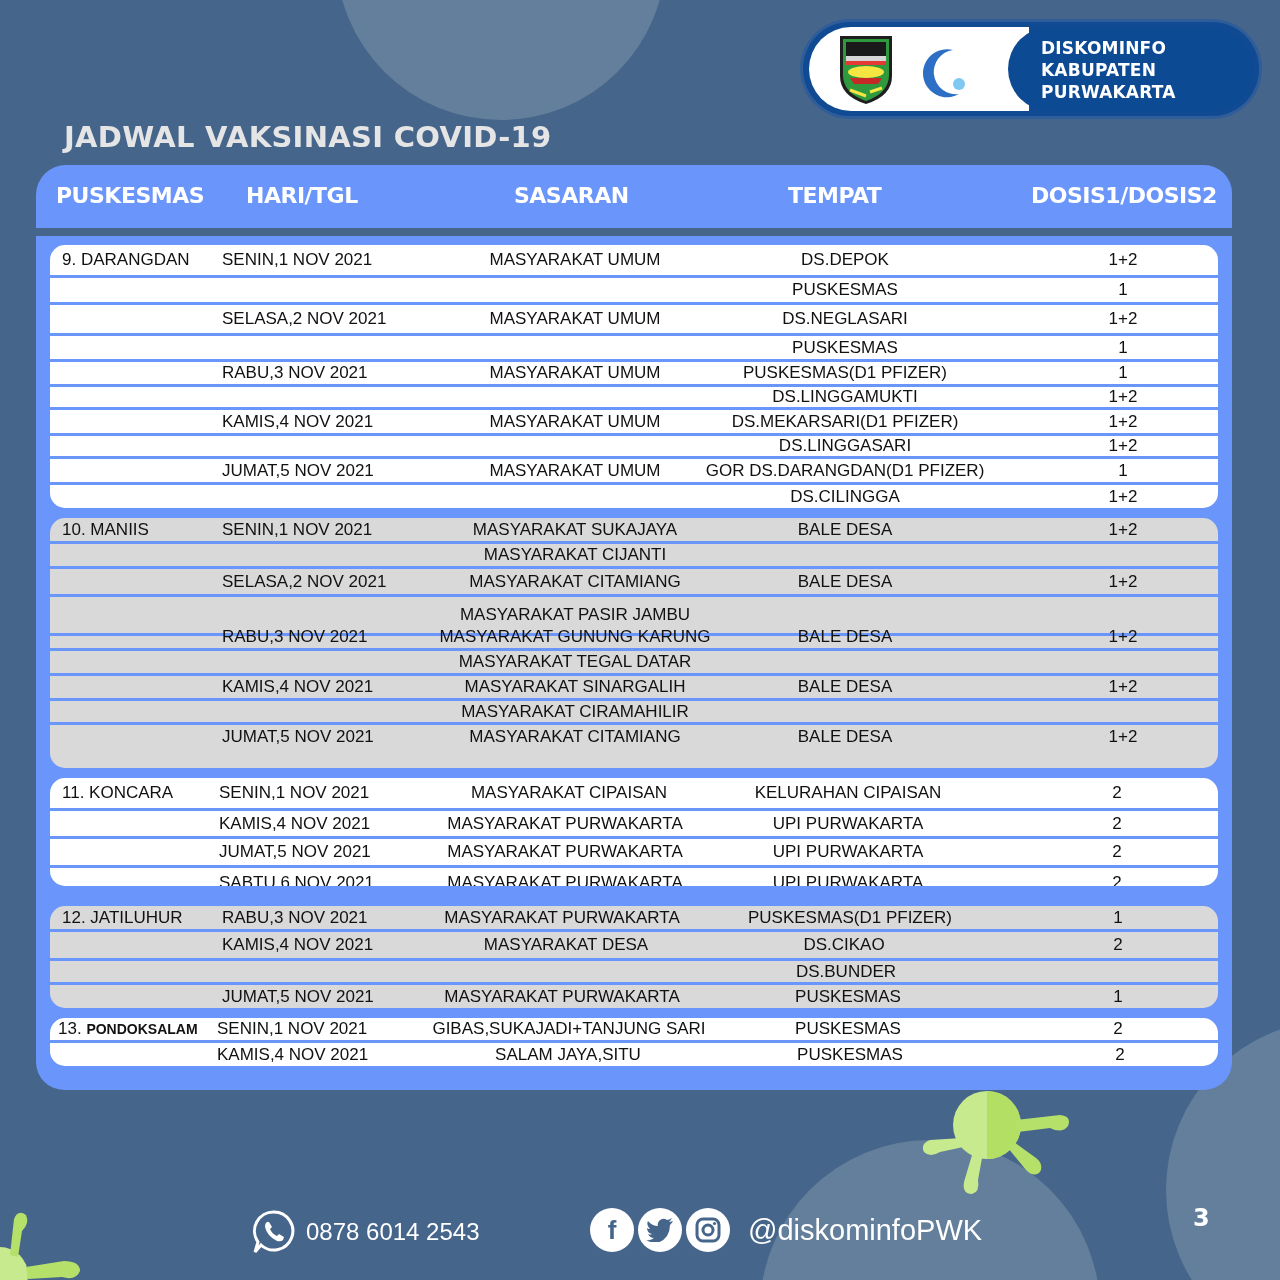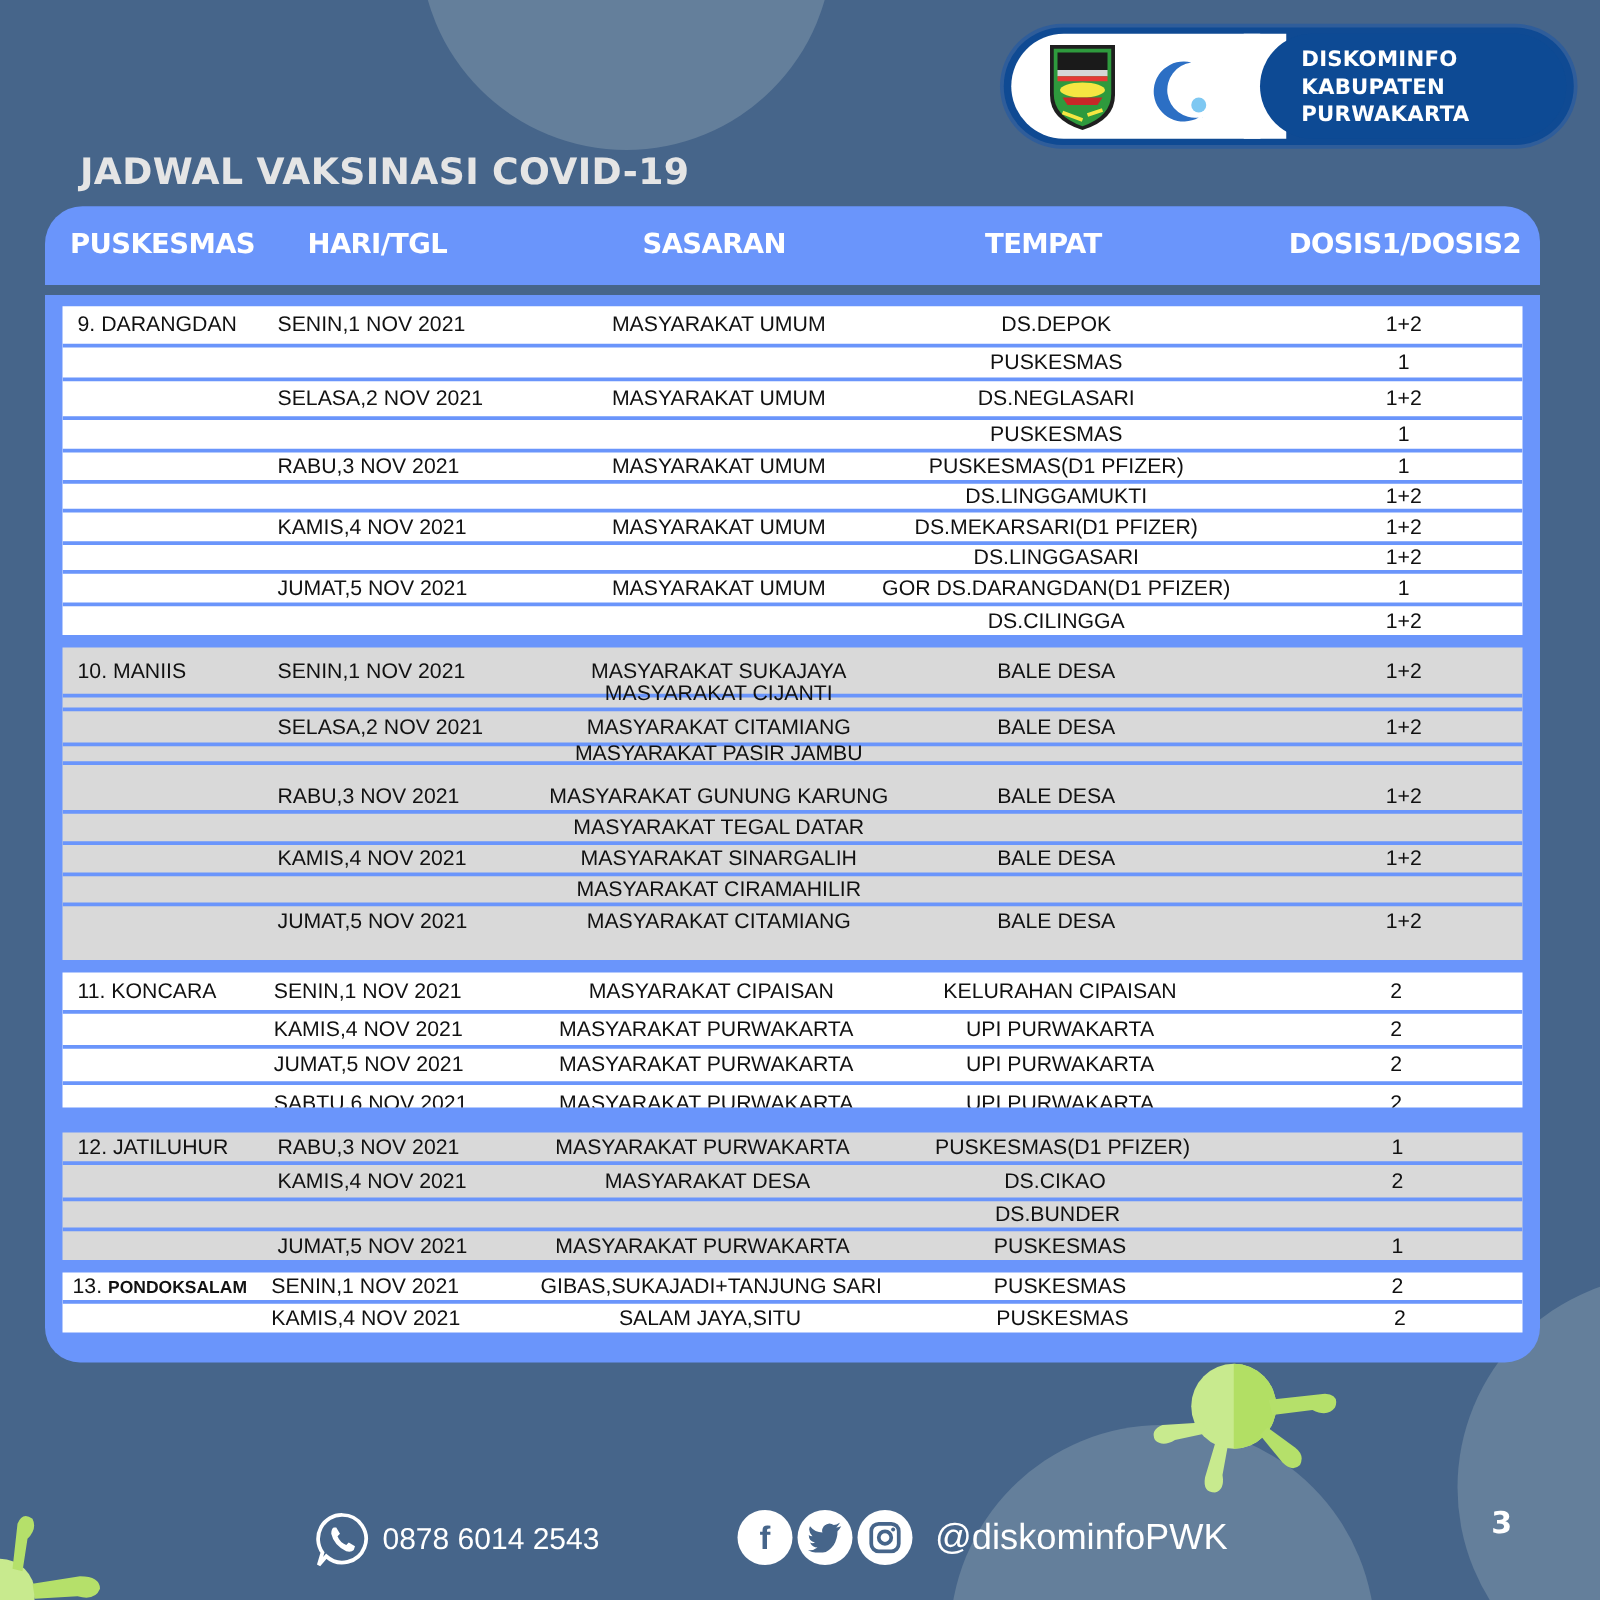--- a/index.html
+++ b/index.html
@@ -70,21 +70,21 @@
     font-family: "DejaVu Sans", sans-serif; font-size: 22px; letter-spacing: -0.5px;
     white-space: nowrap;
   }
   .th-puskesmas { left: 20px; }
   .th-hari { left: 210px; }
   .th-sasaran { left: 478px; }
   .th-tempat { left: 752px; }
   .th-dosis { left: 995px; }
 
   .group {
-    position: absolute; left: 14px; width: 1168px; border-radius: 0; overflow: hidden;
+    position: absolute; left: 14px; width: 1168px; border-radius: 15px; overflow: hidden;
   }
   .group.white { background: #ffffff; }
   .group.grey { background: #d9d9d9; }
   .row {
     position: absolute; left: 0; width: 1168px;
     border-bottom: 3px solid #6a95fb;
     color: #111111; font-size: 17px; white-space: nowrap;
   }
   .row:last-child { border-bottom: none; }
   .cell { position: absolute; top: 50%; transform: translateY(-50%); }
@@ -225,37 +225,37 @@
       <span class="cell c-tem">GOR DS.DARANGDAN(D1 PFIZER)</span>
       <span class="cell c-dos">1</span>
     </div>
     <div class="row" style="top:240px;height:23px;">
       <span class="cell c-tem">DS.CILINGGA</span>
       <span class="cell c-dos">1+2</span>
     </div>
   </div>
 
   <div class="group grey" style="top:353px;height:250px;">
-    <div class="row" style="top:0;height:40px;">
+    <div class="row" style="top:0;height:26px;">
       <span class="cell c-pusk">10. MANIIS</span>
       <span class="cell c-hari">SENIN,1 NOV 2021</span>
       <span class="cell c-sas">MASYARAKAT SUKAJAYA</span>
       <span class="cell c-tem">BALE DESA</span>
       <span class="cell c-dos">1+2</span>
     </div>
     <div class="row" style="top:26px;height:25px;">
       <span class="cell c-sas">MASYARAKAT CIJANTI</span>
     </div>
     <div class="row" style="top:51px;height:28px;">
       <span class="cell c-hari">SELASA,2 NOV 2021</span>
       <span class="cell c-sas">MASYARAKAT CITAMIANG</span>
       <span class="cell c-tem">BALE DESA</span>
       <span class="cell c-dos">1+2</span>
     </div>
-    <div class="row" style="top:79px;height:15px;">
+    <div class="row" style="top:79px;height:39px;">
       <span class="cell c-sas">MASYARAKAT PASIR JAMBU</span>
     </div>
     <div class="row" style="top:108px;height:25px;">
       <span class="cell c-hari">RABU,3 NOV 2021</span>
       <span class="cell c-sas">MASYARAKAT GUNUNG KARUNG</span>
       <span class="cell c-tem">BALE DESA</span>
       <span class="cell c-dos">1+2</span>
     </div>
     <div class="row" style="top:133px;height:25px;">
       <span class="cell c-sas">MASYARAKAT TEGAL DATAR</span>

